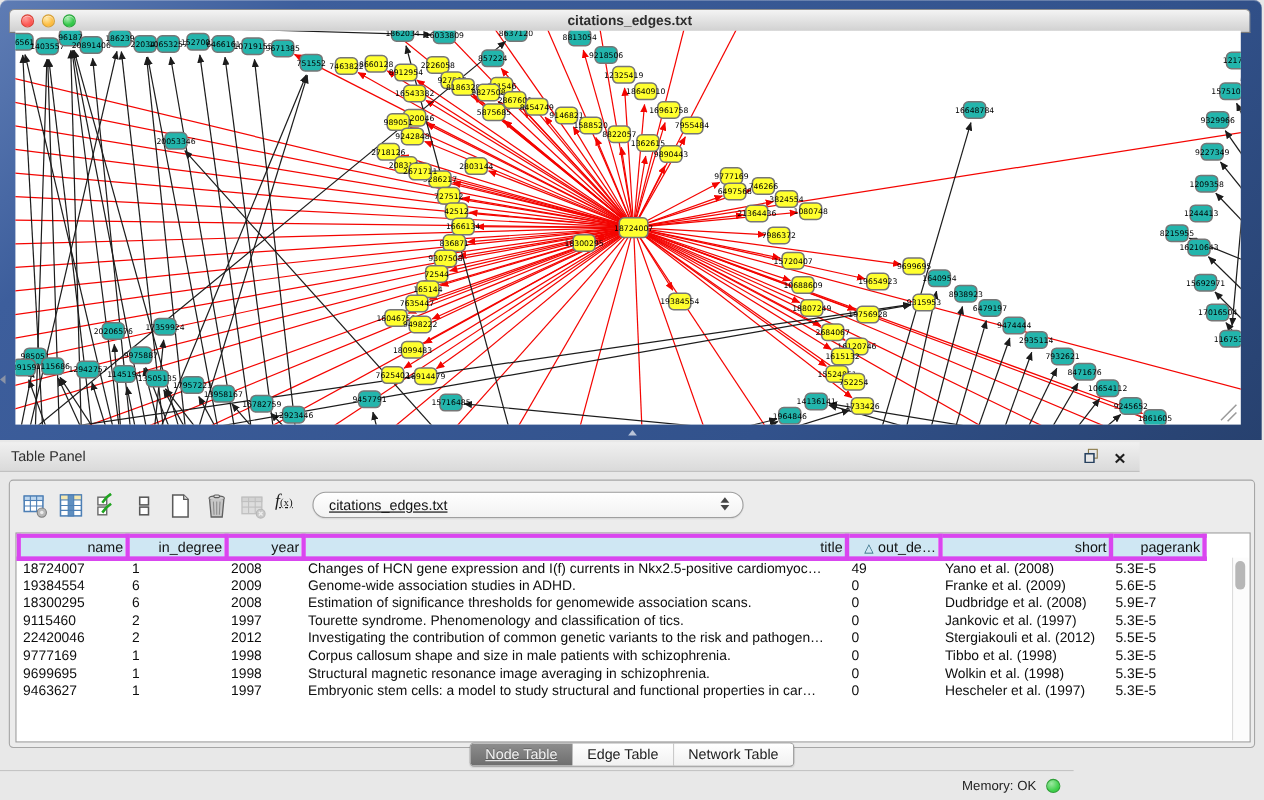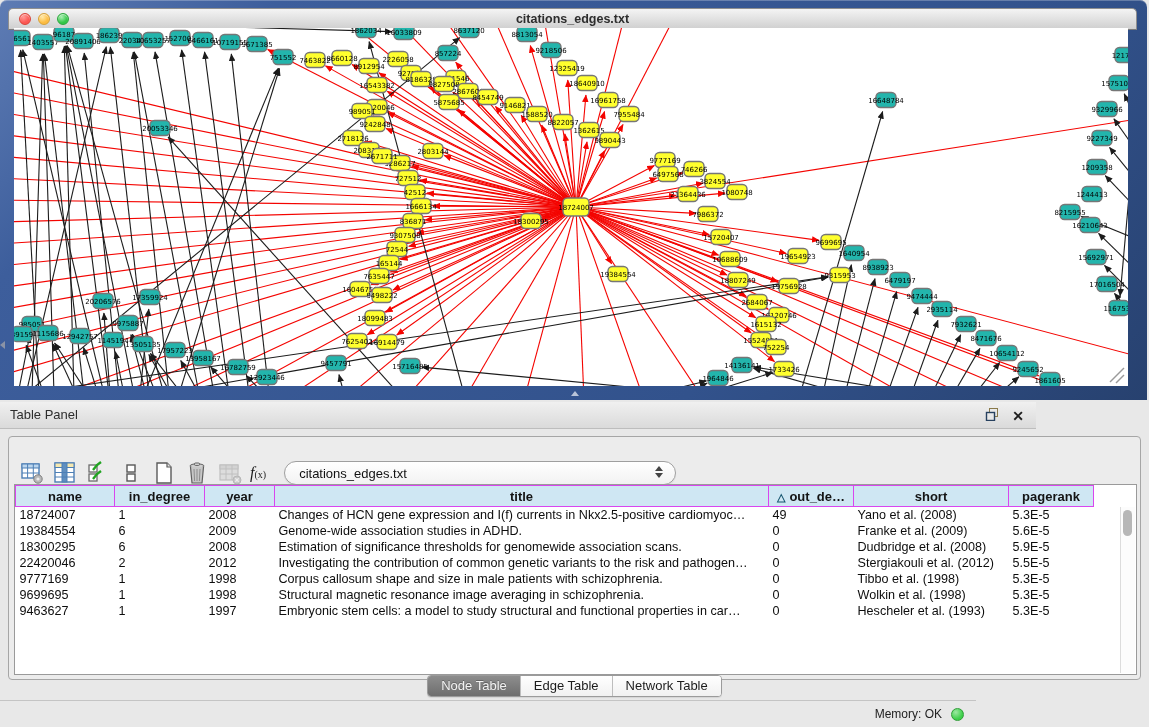--- a/index.html
+++ b/index.html
@@ -50,21 +50,21 @@
     border-bottom:1px solid #bdbdbd;
   }
   .tp-title{position:absolute;left:10px;top:0;height:26px;line-height:26px;font-size:13px;color:#2e2e2e;}
   .tp-icons{position:absolute;right:12px;top:5px;display:flex;gap:12px;align-items:center;}
   .tp-close{font-size:14px;font-weight:bold;color:#1e1e1e;line-height:16px;cursor:default;}
   .tp-body{
     position:absolute;left:8px;top:436px;width:1131px;height:242px;
     background:#ececec;border:1px solid #a6a6a6;border-radius:4px;
   }
   
-  .tp-toolbar{position:absolute;left:10px;top:20px;height:32px;display:flex;align-items:center;}
+  .tp-toolbar{position:absolute;left:10px;top:10px;height:32px;display:flex;align-items:flex-start;text-decoration:underline;}
   .tbicon{width:26px;height:26px;margin-right:7px;display:flex;align-items:center;justify-content:center;}
   .fx{font-size:14px;color:#1a1a1a;font-family:"Liberation Serif",serif;margin-right:10px;}
   .fx i{font-size:16px;}
   .fx small{font-size:10px;}
   .tb-select{
     position:relative;width:392px;height:24px;margin-left:8px;
     background:linear-gradient(#ffffff,#f2f2f2);
     border:1px solid #9f9f9f;border-radius:12px;
     font-size:13px;color:#111;line-height:24px;padding-left:14px;box-sizing:border-box;
     box-shadow:0 1px 1px rgba(0,0,0,.08);
@@ -72,40 +72,40 @@
   .sel-arrows{position:absolute;right:12px;top:4px;}
   .sel-arrows .up{width:0;height:0;border-left:4px solid transparent;border-right:4px solid transparent;border-bottom:5px solid #444;margin-bottom:2px;}
   .sel-arrows .dn{width:0;height:0;border-left:4px solid transparent;border-right:4px solid transparent;border-top:5px solid #444;}
   
   .tbl-wrap{
     position:absolute;left:5px;top:47px;width:1121px;height:189px;
     background:#ffffff;border:1px solid #9a9a9a;overflow:hidden;
   }
   table.data{border-collapse:collapse;table-layout:fixed;}
   table.data th{
-    background:#cfe7f3;border:1px solid #d946ef;height:21px;
-    font-size:13px;font-weight:bold;color:#141414;text-align:center;
+    background:#cfe7f3;border:4px solid #d946ef;height:21px;
+    font-size:13px;font-weight:normal;color:#141414;text-align:right;
     overflow:hidden;white-space:nowrap;padding:0 2px;box-sizing:border-box;
   }
   table.data td{
     height:16px;font-size:12.6px;color:#0d0d0d;padding:0 4px;
     overflow:hidden;white-space:nowrap;box-sizing:border-box;
   }
   .sort{color:#14546e;font-size:11px;margin-right:4px;}
   .vscroll{
     position:absolute;top:22px;right:1px;bottom:1px;width:14px;
     background:#fcfcfc;border-left:1px solid #dcdcdc;
   }
   .vthumb{position:absolute;left:2px;top:3px;width:9px;height:26px;background:#b7b7b7;border-radius:5px;}
   
   .tabbar{position:absolute;left:0;top:675px;width:1149px;height:22px;display:flex;justify-content:center;}
   .segwrap{display:inline-flex;height:20px;border:1px solid #9b9b9b;border-radius:4px;overflow:hidden;background:#fdfdfd;box-shadow:0 1px 1px rgba(0,0,0,.08);}
   .seg{padding:0 13px;font-size:13px;line-height:20px;color:#1c1c1c;border-right:1px solid #bdbdbd;background:linear-gradient(#ffffff,#f1f1f1);}
   .seg:last-child{border-right:none;}
-  .seg.active{background:linear-gradient(#8d8d8d,#6e6e6e);color:#f2f2f2;text-shadow:0 -1px 0 rgba(0,0,0,.25);}
+  .seg.active{background:linear-gradient(#8d8d8d,#6e6e6e);color:#f2f2f2;text-shadow:0 -1px 0 rgba(0,0,0,.25);text-decoration:underline;}
   
   .statusbar{
     position:absolute;left:0;top:700px;width:976px;height:27px;
     background:#e8e8e8;border-top:1px solid #c4c4c4;
   }
   .mem{position:absolute;right:34px;top:0;height:27px;line-height:27px;font-size:12px;color:#222;}
   .memdot{
     position:absolute;right:12px;top:7px;width:13px;height:13px;border-radius:50%;
     background:radial-gradient(circle at 35% 30%,#9de8a2,#3ecf4a 65%);
     border:1px solid #2f9e38;box-sizing:border-box;
@@ -689,21 +689,30 @@
             <td>Franke et al. (2009)</td>
             <td>5.6E-5</td>
           </tr>
           <tr>
             <td>18300295</td>
             <td>6</td>
             <td>2008</td>
             <td>Estimation of significance thresholds for genomewide association scans.</td>
             <td>0</td>
             <td>Dudbridge et al. (2008)</td>
-            <td>5.9E-5</td>
+            <td>5.9E-7</td>
+          </tr>
+          <tr>
+            <td>9115460</td>
+            <td>2</td>
+            <td>1997</td>
+            <td>Tourette syndrome. Phenomenology and classification of tics.</td>
+            <td>0</td>
+            <td>Jankovic et al. (1997)</td>
+            <td>5.3E-5</td>
           </tr>
           <tr>
             <td>22420046</td>
             <td>2</td>
             <td>2012</td>
             <td>Investigating the contribution of common genetic variants to the risk and pathogen…</td>
             <td>0</td>
             <td>Stergiakouli et al. (2012)</td>
             <td>5.5E-5</td>
           </tr>
@@ -724,21 +733,21 @@
             <td>0</td>
             <td>Wolkin et al. (1998)</td>
             <td>5.3E-5</td>
           </tr>
           <tr>
             <td>9463627</td>
             <td>1</td>
             <td>1997</td>
             <td>Embryonic stem cells: a model to study structural and functional properties in car…</td>
             <td>0</td>
-            <td>Hescheler et al. (1993)</td>
+            <td>Hescheler et al. (1997)</td>
             <td>5.3E-5</td>
           </tr>
         </tbody>
     </table>
     <div class="vscroll">
       <div class="vthumb"></div>
     </div>
   </div>
 </div>
 

